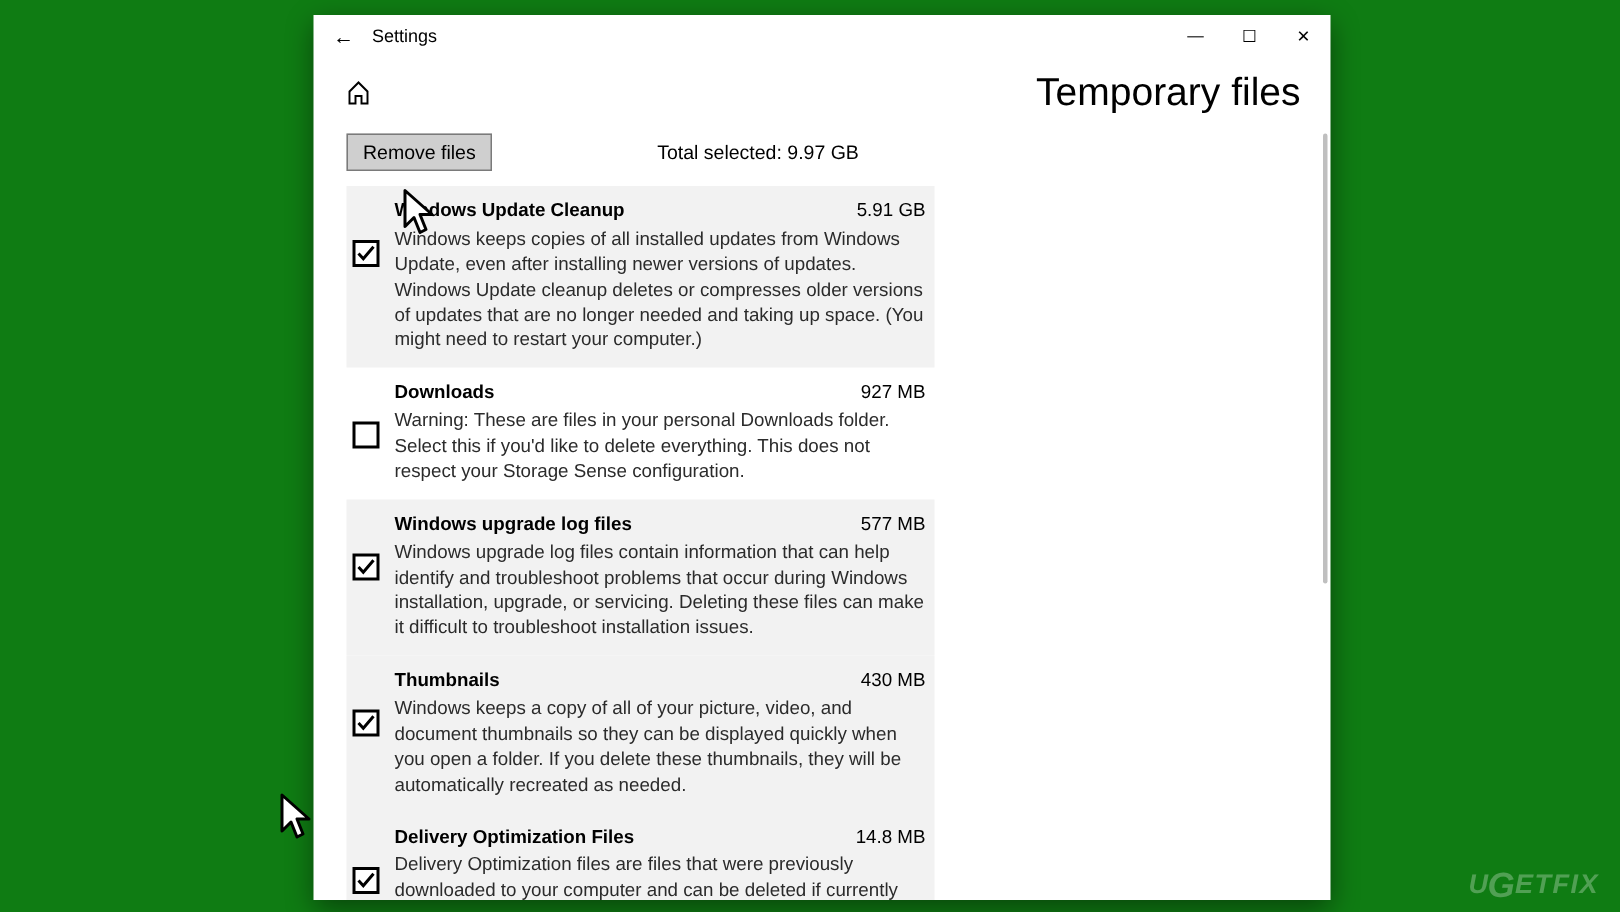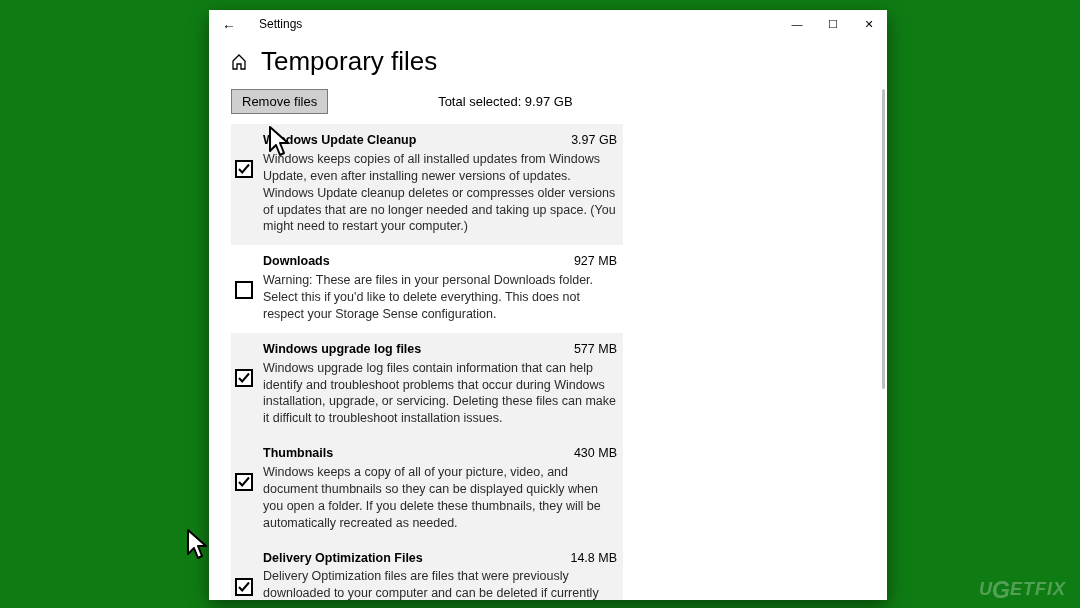--- a/index.html
+++ b/index.html
@@ -13,25 +13,25 @@
   position:absolute; left:209px; top:10px; width:678px; height:590px;
   background:#fff;
   box-shadow:0 6px 18px rgba(0,0,0,0.45);
   display:flex; flex-direction:column;
 }
 .titlebar {
   height:28px; display:flex; align-items:center; padding-left:8px;
   font-size:12px; color:#000;
 }
 .titlebar .back { width:24px; text-align:center; font-size:14px; cursor:pointer; }
-.titlebar .title { margin-left:18px; }
+.titlebar .title { margin-left:7px; }
 .winbtns { margin-left:auto; display:flex; }
 .winbtn { width:36px; height:28px; display:flex; align-items:center; justify-content:center; font-size:11px; cursor:pointer; }
 .header {
-  display:flex; align-items:center; padding:8px 20px 6px 20px;
+  display:flex; align-items:center; padding:8px 20px 6px 20px;justify-content:space-between;
 }
 .home-icon { width:20px; height:20px; margin-right:12px; display:flex; align-items:center; justify-content:center; cursor:pointer; }
 .home-icon svg{width:16px;height:16px;}
 .page-title { font-size:26px; font-weight:400; color:#000; }
 .content-outer { flex:1; position:relative; overflow:hidden; }
 .scrollbar { position:absolute; right:2px; top:6px; width:3px; height:300px; background:#bfbfbf; border-radius:2px; }
 .content {
   padding:6px 22px 0 22px; height:100%; overflow:hidden;
 }
 .toprow { display:flex; align-items:center; margin-bottom:10px; }
@@ -98,21 +98,21 @@
       <div id="items-list">
           <div class="item selected">
             <div class="chk checked">
               <svg viewBox="0 0 12 12">
                 <path d="M1 6 L4.2 9.5 L11 1.5" fill="none" stroke="#000" stroke-width="2"></path>
               </svg>
             </div>
             <div class="itembody">
               <div class="itemhead">
                 <span>Windows Update Cleanup</span>
-                <span class="size">3.97 GB</span>
+                <span class="size">5.91 GB</span>
               </div>
               <div>Windows keeps copies of all installed updates from Windows Update, even after installing newer versions of updates. Windows Update cleanup deletes or compresses older versions of updates that are no longer needed and taking up space. (You might need to restart your computer.)</div>
             </div>
           </div>
           <div class="item">
             <div class="chk"></div>
             <div class="itembody">
               <div class="itemhead">
                 <span>Downloads</span>
                 <span class="size">927 MB</span>

